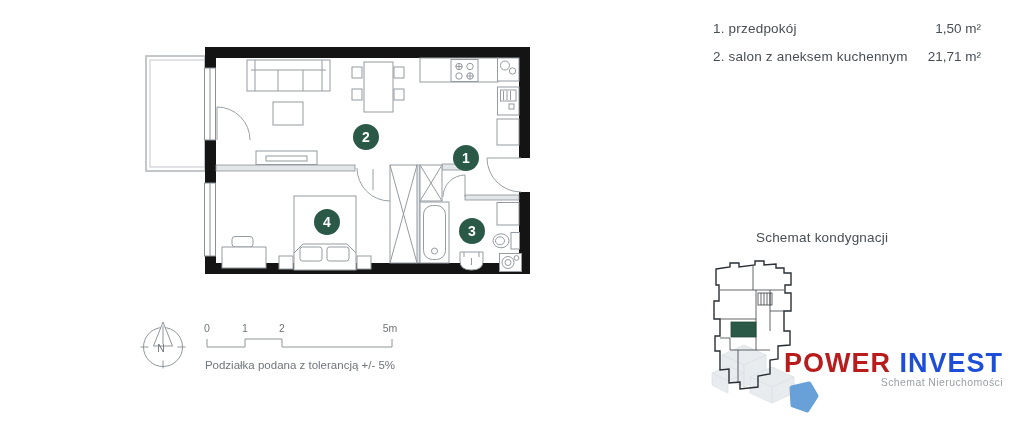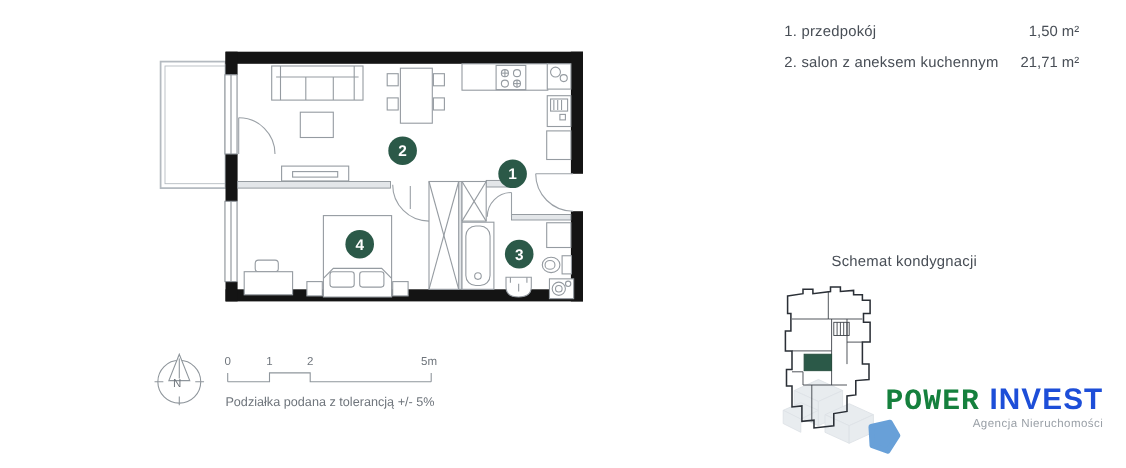--- a/index.html
+++ b/index.html
@@ -11,21 +11,21 @@
   .legend{position:absolute;left:713px;top:20px;width:268px;color:#484e56;}
   .legend-row{display:flex;justify-content:space-between;align-items:flex-start;
               font-size:13.5px;line-height:17px;margin-bottom:10.5px;}
   .legend-row .lab{letter-spacing:.2px;}
   .legend-row .val{white-space:nowrap;}
   .schematic-title{position:absolute;left:713px;top:230px;font-size:13.5px;
                    color:#484e56;letter-spacing:.2px;margin-left:43px;}
   .schematic-svg{position:absolute;left:708px;top:255px;z-index:1;}
   .logo{position:absolute;right:21px;top:350px;text-align:right;z-index:2;}
   .logo .line1{font-size:27px;font-weight:bold;letter-spacing:1px;line-height:26px;}
-  .logo .p1{color:#15803d;font-family:Liberation Mono, monospace;}
+  .logo .p1{color:#b91c1c;}
   .logo .p2{color:#1d4ed8;}
   .logo .sub{font-size:10.5px;color:#9aa0a7;letter-spacing:.4px;margin-top:0px;}
 </style>
 </head>
 <body>
 
 <div class="stage">
 
   <svg width="660" height="425" viewBox="0 0 660 425" style="position:absolute;left:0;top:0;">
 
@@ -245,16 +245,16 @@
     <rect x="23" y="67" width="25" height="15" fill="#2b5948" stroke="#234a3b" stroke-width="0.8"></rect>
 
     <polygon points="84,133 101,129 108,141 99,155 85,150" fill="#68a0d8" stroke="#68a0d8" stroke-width="5" stroke-linejoin="round"></polygon>
   </svg>
 
   <div class="logo">
     <div class="line1">
       <span class="p1">POWER</span>
       <span class="p2">INVEST</span>
     </div>
-    <div class="sub">Agencja Nieruchomości</div>
+    <div class="sub">Schemat Nieruchomości</div>
   </div>
 
 </div>
 
 </body></html>

